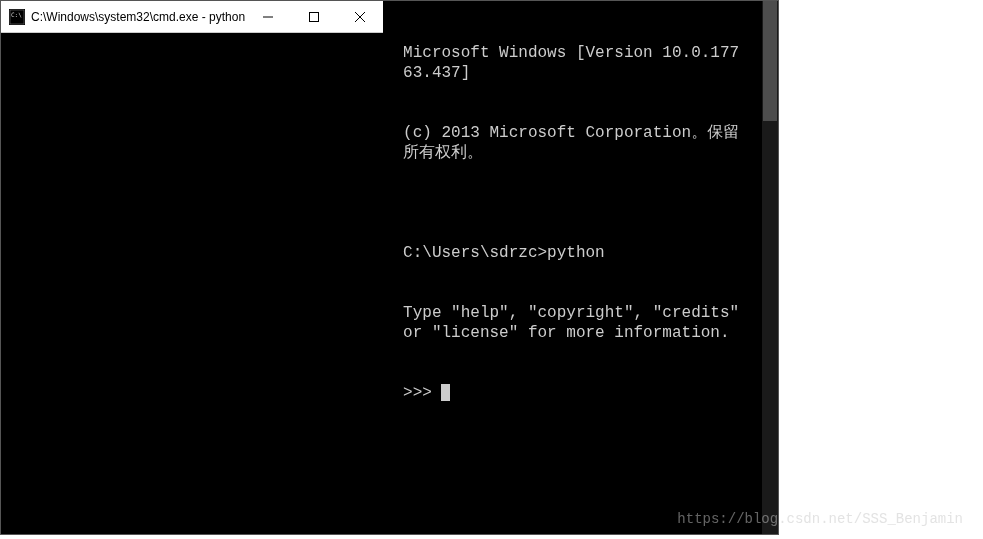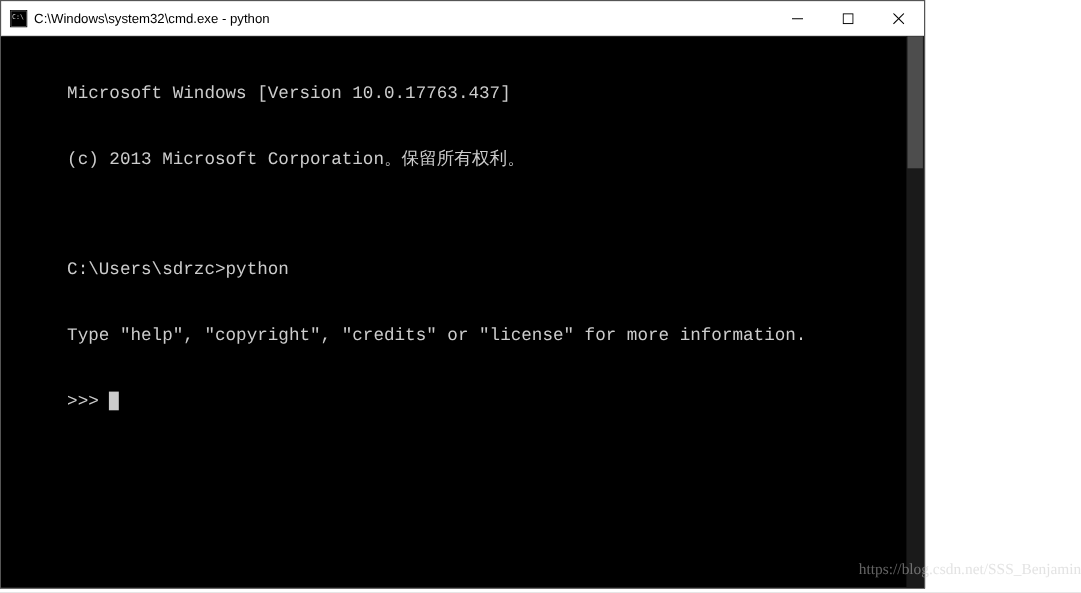--- a/index.html
+++ b/index.html
@@ -9,26 +9,26 @@
     }
     body {
       width: 983px;
       height: 539px;
       background: #fff;
       font-family: "Segoe UI", Tahoma, sans-serif;
       overflow: hidden;
       position: relative;
     }
     .window {
-      width: 841px;
+      width: 779px;
       height: 535px;
       border: 1px solid #555;
       background: #000;
       display: flex;
-      flex-direction: column;
+      flex-direction: row;
       position: relative;
     }
     .titlebar {
       height: 32px;
       background: #fff;
       display: flex;
       align-items: center;
       border-bottom: 1px solid #ccc;
     }
     .titlebar-icon {
@@ -73,21 +73,20 @@
     .terminal-content {
       flex: 1;
       padding: 2px 20px;
       font-family: Consolas, "Courier New", monospace;
       font-size: 16px;
       line-height: 20px;
       color: #cccccc;
       white-space: pre-wrap;
       word-break: break-all;
       overflow: hidden;
-      margin-left: 40px;
     }
     .line {
       white-space: pre-wrap;
       word-break: break-all;
     }
     .scrollbar {
       width: 16px;
       background: #1a1a1a;
       position: relative;
     }
@@ -102,25 +101,25 @@
     .cursor-block {
       display: inline-block;
       width: 9px;
       height: 17px;
       background: #cccccc;
       vertical-align: text-bottom;
       margin-bottom: 1px;
     }
     .watermark {
       position: absolute;
-      right: 0;
+      right: 20px;
       bottom: 12px;
       color: rgba(200,200,200,0.5);
       font-size: 14px;
-      font-family: Liberation Serif, serif;
+      font-family: Liberation Mono, monospace;
       pointer-events: none;
     }
   </style>
 </head>
 <body>
 
 <div class="window">
   <div class="titlebar">
     <span class="titlebar-icon">
       <svg viewBox="0 0 16 16">

